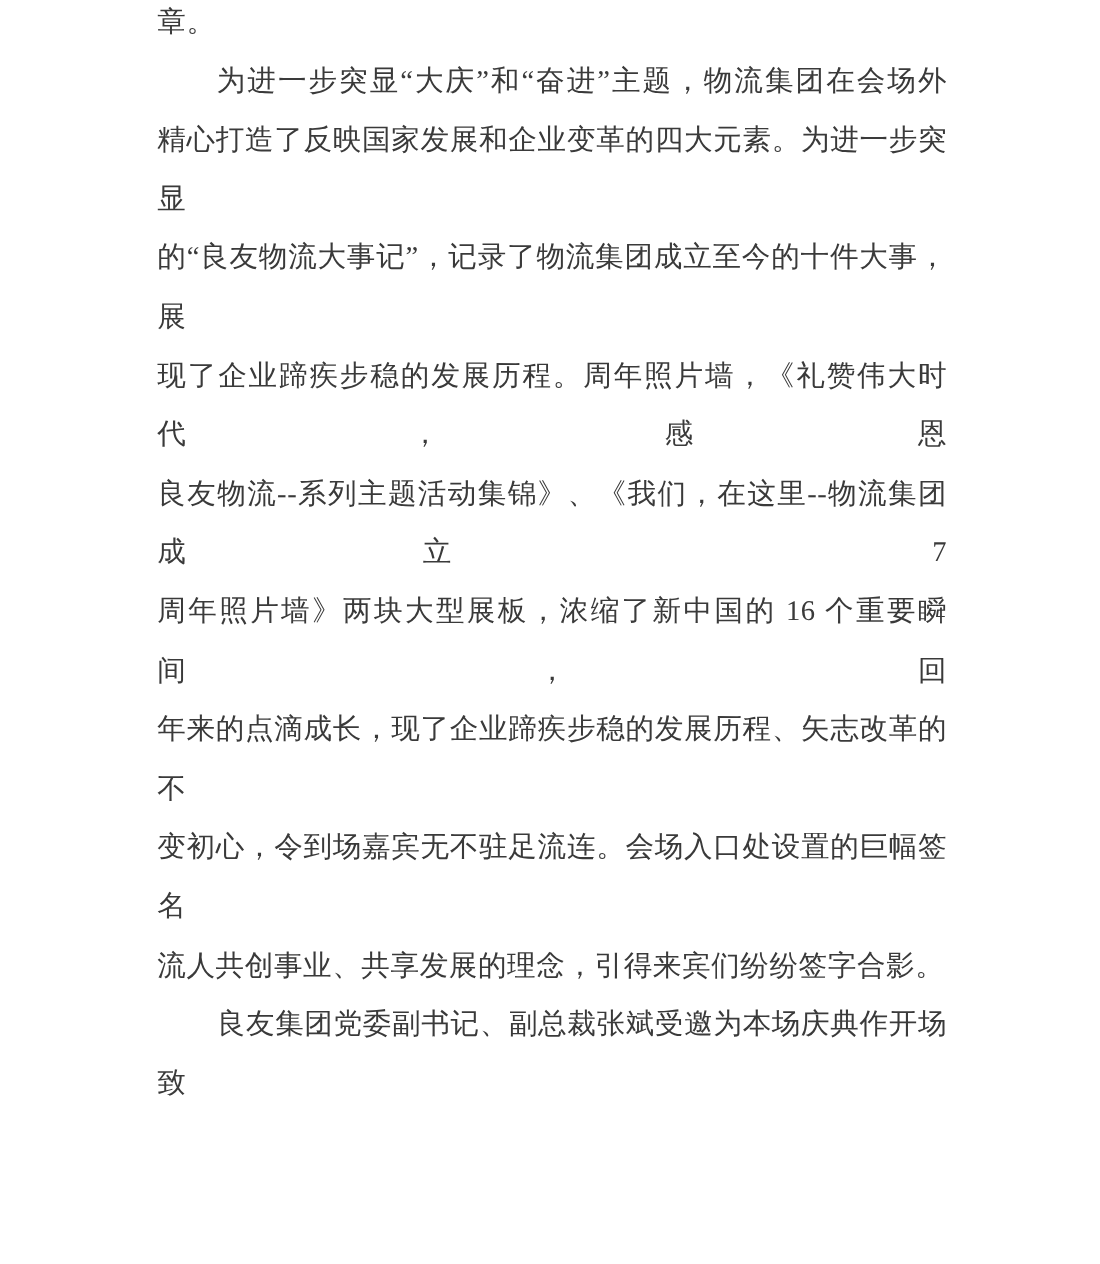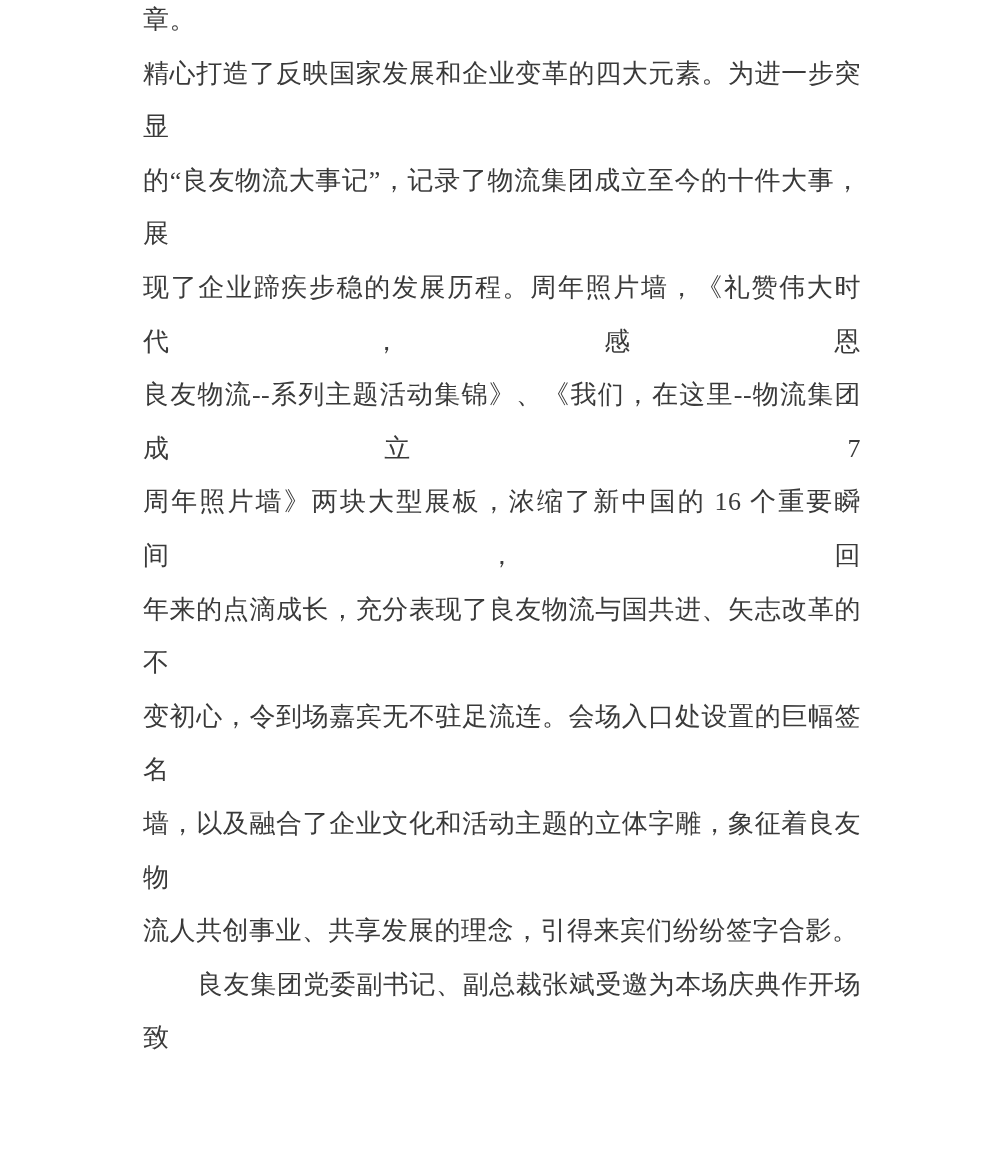--- a/index.html
+++ b/index.html
@@ -39,24 +39,24 @@
     text-align-last: left;
     -moz-text-align-last: left;
   }
 </style>
 </head>
 <body>
 
 <div class="page">
   <div class="doc" id="doc" style="color: rgb(58, 58, 58);">
       <div class="line para-end">章。</div>
+      <div class="line indent">为进一步突显“大庆”和“奋进”主题，物流集团在会场外</div>
       <div class="line">精心打造了反映国家发展和企业变革的四大元素。为进一步突显</div>
       <div class="line">的“良友物流大事记”，记录了物流集团成立至今的十件大事，展</div>
       <div class="line">现了企业蹄疾步稳的发展历程。周年照片墙，《礼赞伟大时代，感恩</div>
       <div class="line">良友物流--系列主题活动集锦》、《我们，在这里--物流集团成立 7</div>
       <div class="line">周年照片墙》两块大型展板，浓缩了新中国的 16 个重要瞬间，回</div>
-      <div class="line">年来的点滴成长，充分表现了良友物流与国共进、矢志改革的不</div>
+      <div class="line">年来的点滴成长，现了企业蹄疾步稳的发展历程、矢志改革的不</div>
       <div class="line">变初心，令到场嘉宾无不驻足流连。会场入口处设置的巨幅签名</div>
-      <div class="line">墙，以及融合了企业文化和活动主题的立体字雕，象征着良友物</div>
       <div class="line para-end">流人共创事业、共享发展的理念，引得来宾们纷纷签字合影。</div>
       <div class="line indent">良友集团党委副书记、副总裁张斌受邀为本场庆典作开场致</div>
     </div>
 </div>
 
 </body></html>

